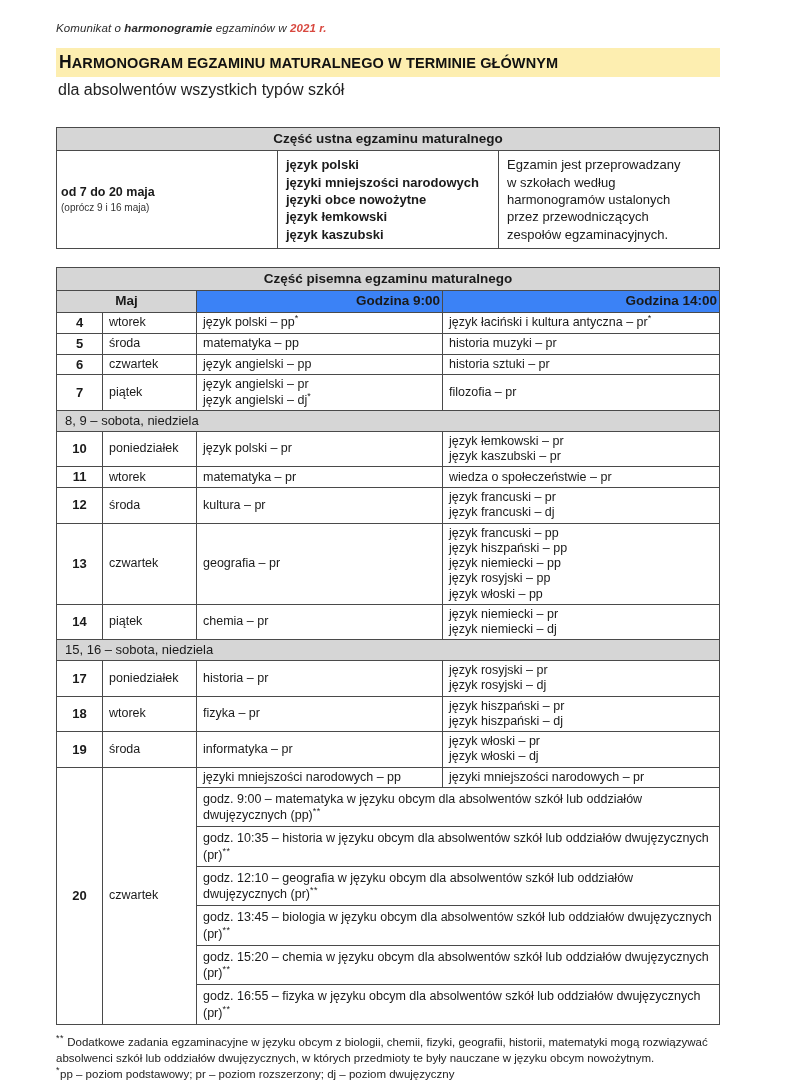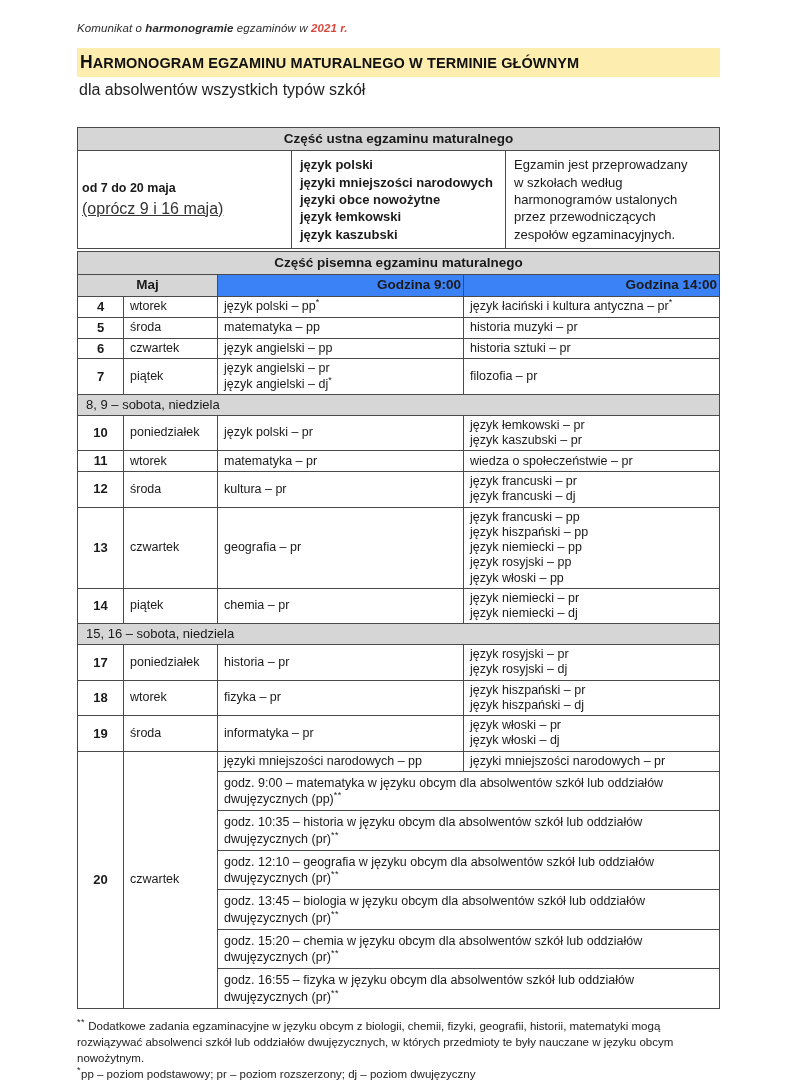--- a/index.html
+++ b/index.html
@@ -12,21 +12,21 @@
     height: 1080px;
     font-family: "Liberation Sans", sans-serif;
     color: #1a1a1a;
     -webkit-font-smoothing: antialiased;
   }
   .page {
     position: relative;
     width: 800px;
     height: 1080px;
     box-sizing: border-box;
-    padding: 22px 80px 0 77px;
+    padding: 22px 80px 0 56px;
   }
 
   
   .caption {
     font-size: 11.5px;
     font-style: italic;
     letter-spacing: .1px;
     color: #2b2b2b;
     margin: 0 0 14px 0;
     white-space: nowrap;
@@ -70,34 +70,33 @@
   }
   .tbl-head {
     background: #d6d6d6;
     text-align: center !important;
     font-weight: bold;
     font-size: 13.5px;
     padding: 3px 4px;
   }
 
   
-  .oral { margin-bottom: 2px; }
+  .oral { margin-bottom: 18px; }
   .oral .c-when {
     width: 140px;
     text-align: left;
     font-size: 12.5px;
     padding: 4px 4px;
   }
   .oral .c-when .big { font-weight: bold; }
   .oral .c-when .small {
     display: block;
-    font-size: 16px;
+    font-size: 10px;
     margin-top: 2px;
     color: #333;
-    text-decoration: underline;
   }
   .oral .c-langs {
     width: 246px;
     font-weight: bold;
     font-size: 13px;
     padding: 5px 8px;
     line-height: 1.33;
   }
   .oral .c-note {
     font-size: 13px;

